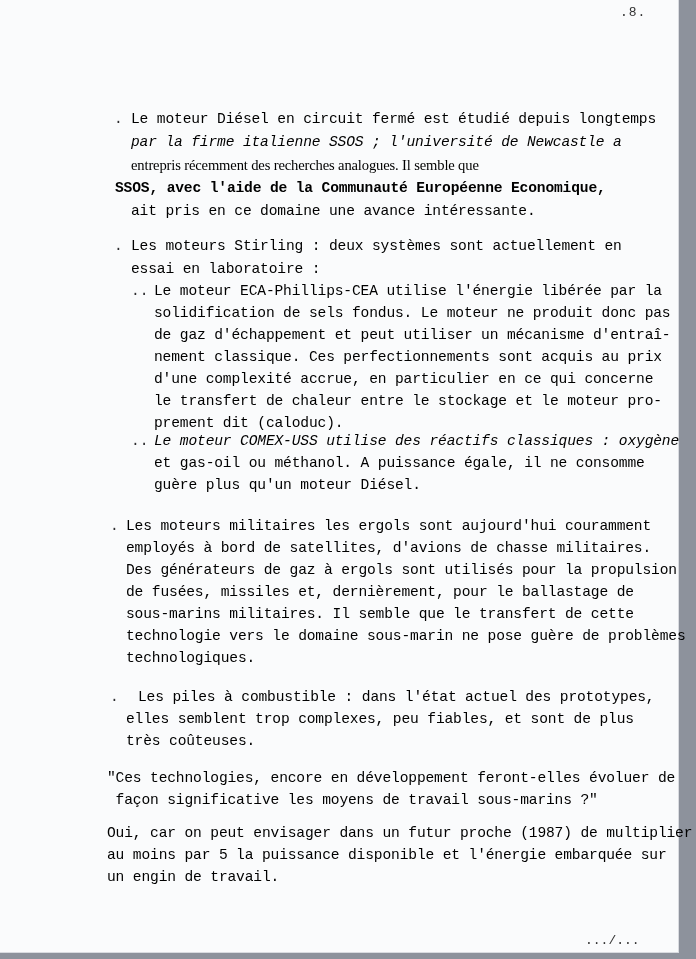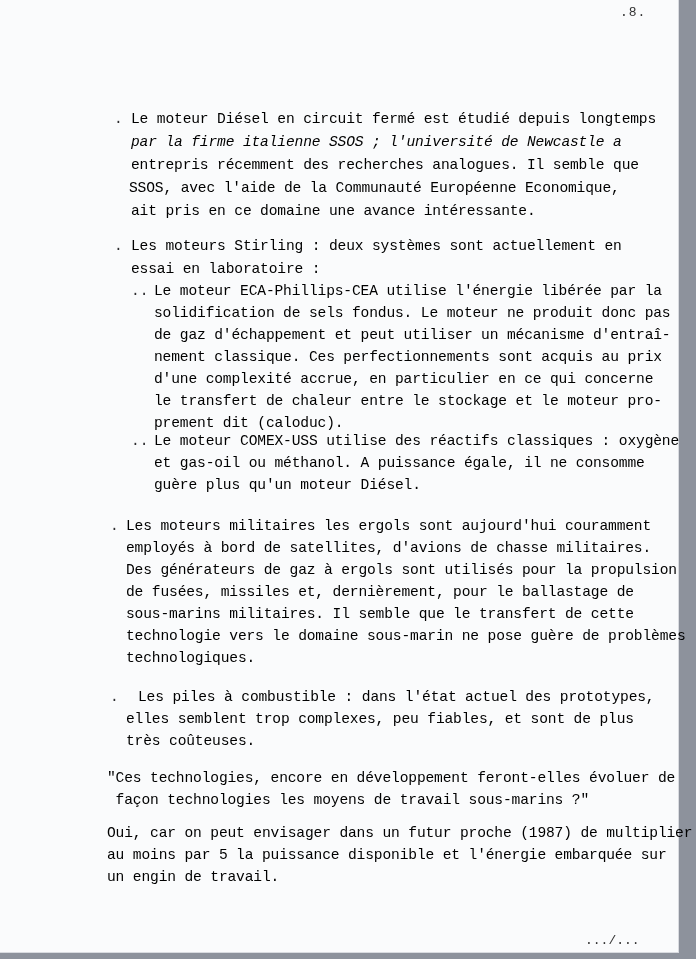--- a/index.html
+++ b/index.html
@@ -60,22 +60,22 @@
 <body>
 
 <div class="page">
 
   <div class="page-number">.8.</div>
 
   <div>
     <span class="bullet" style="left:114px; top:109px;">.</span>
     <div class="line" style="left:131px; top:109px;">Le moteur Diésel en circuit fermé est étudié depuis longtemps</div>
     <div class="line" style="left:131px; top:132px;font-style:italic;">par la firme italienne SSOS ; l'université de Newcastle a</div>
-    <div class="line" style="left:131px; top:155px;">entrepris récemment des recherches analogues. Il semble que</div>
-    <div class="line" style="left:129px; top:178px;">SSOS, avec l'aide de la Communauté Européenne Economique,</div>
+    <div class="line" style="left:131px; top:155px;font-family:Liberation Serif, serif;">entrepris récemment des recherches analogues. Il semble que</div>
+    <div class="line" style="left:115px; top:178px;font-weight:bold;">SSOS, avec l'aide de la Communauté Européenne Economique,</div>
     <div class="line" style="left:131px; top:201px;">ait pris en ce domaine une avance intéressante.</div>
   </div>
 
   <div>
     <span class="bullet" style="left:114px; top:236px;">.</span>
     <div class="line" style="left:131px; top:236px;">Les moteurs Stirling : deux systèmes sont actuellement en</div>
     <div class="line" style="left:131px; top:259px;text-align:center;">essai en laboratoire :</div>
 
     <div>
       <span class="bullet" style="left:131px; top:281px;">..</span>
@@ -83,21 +83,21 @@
       <div class="line" style="left:154px; top:303px;">solidification de sels fondus. Le moteur ne produit donc pas</div>
       <div class="line" style="left:154px; top:325px;">de gaz d'échappement et peut utiliser un mécanisme d'entraî-</div>
       <div class="line" style="left:154px; top:347px;">nement classique. Ces perfectionnements sont acquis au prix</div>
       <div class="line" style="left:154px; top:369px;">d'une complexité accrue, en particulier en ce qui concerne</div>
       <div class="line" style="left:154px; top:391px;">le transfert de chaleur entre le stockage et le moteur pro-</div>
       <div class="line" style="left:154px; top:413px;">prement dit (caloduc).</div>
     </div>
 
     <div>
       <span class="bullet" style="left:131px; top:431px;">..</span>
-      <div class="line" style="left:154px; top:431px;">Le moteur COMEX-USS utilise des réactifs classiques : oxygène</div>
+      <div class="line" style="left:154px; top:431px;font-style:italic;">Le moteur COMEX-USS utilise des réactifs classiques : oxygène</div>
       <div class="line" style="left:154px; top:453px;">et gas-oil ou méthanol. A puissance égale, il ne consomme</div>
       <div class="line" style="left:154px; top:475px;">guère plus qu'un moteur Diésel.</div>
     </div>
   </div>
 
   <div>
     <span class="bullet" style="left:110px; top:516px;">.</span>
     <div class="line" style="left:126px; top:516px;">Les moteurs militaires les ergols sont aujourd'hui couramment</div>
     <div class="line" style="left:126px; top:538px;">employés à bord de satellites, d'avions de chasse militaires.</div>
     <div class="line" style="left:126px; top:560px;">Des générateurs de gaz à ergols sont utilisés pour la propulsion</div>
@@ -109,21 +109,21 @@
 
   <div>
     <span class="bullet" style="left:110px; top:687px;">.</span>
     <div class="line" style="left:138px; top:687px;">Les piles à combustible : dans l'état actuel des prototypes,</div>
     <div class="line" style="left:126px; top:709px;">elles semblent trop complexes, peu fiables, et sont de plus</div>
     <div class="line" style="left:126px; top:731px;">très coûteuses.</div>
   </div>
 
   <div>
     <div class="line" style="left:107px; top:768px;">"Ces technologies, encore en développement feront-elles évoluer de</div>
-    <div class="line" style="left:107px; top:790px;"> façon technologies les moyens de travail sous-marins ?"</div>
+    <div class="line" style="left:107px; top:790px;"> façon significative les moyens de travail sous-marins ?"</div>
   </div>
 
   <div>
     <div class="line" style="left:107px; top:823px;">Oui, car on peut envisager dans un futur proche (1987) de multiplier</div>
     <div class="line" style="left:107px; top:845px;">au moins par 5 la puissance disponible et l'énergie embarquée sur</div>
     <div class="line" style="left:107px; top:867px;">un engin de travail.</div>
   </div>
 
   <div class="continuation">.../...</div>
 </div>

